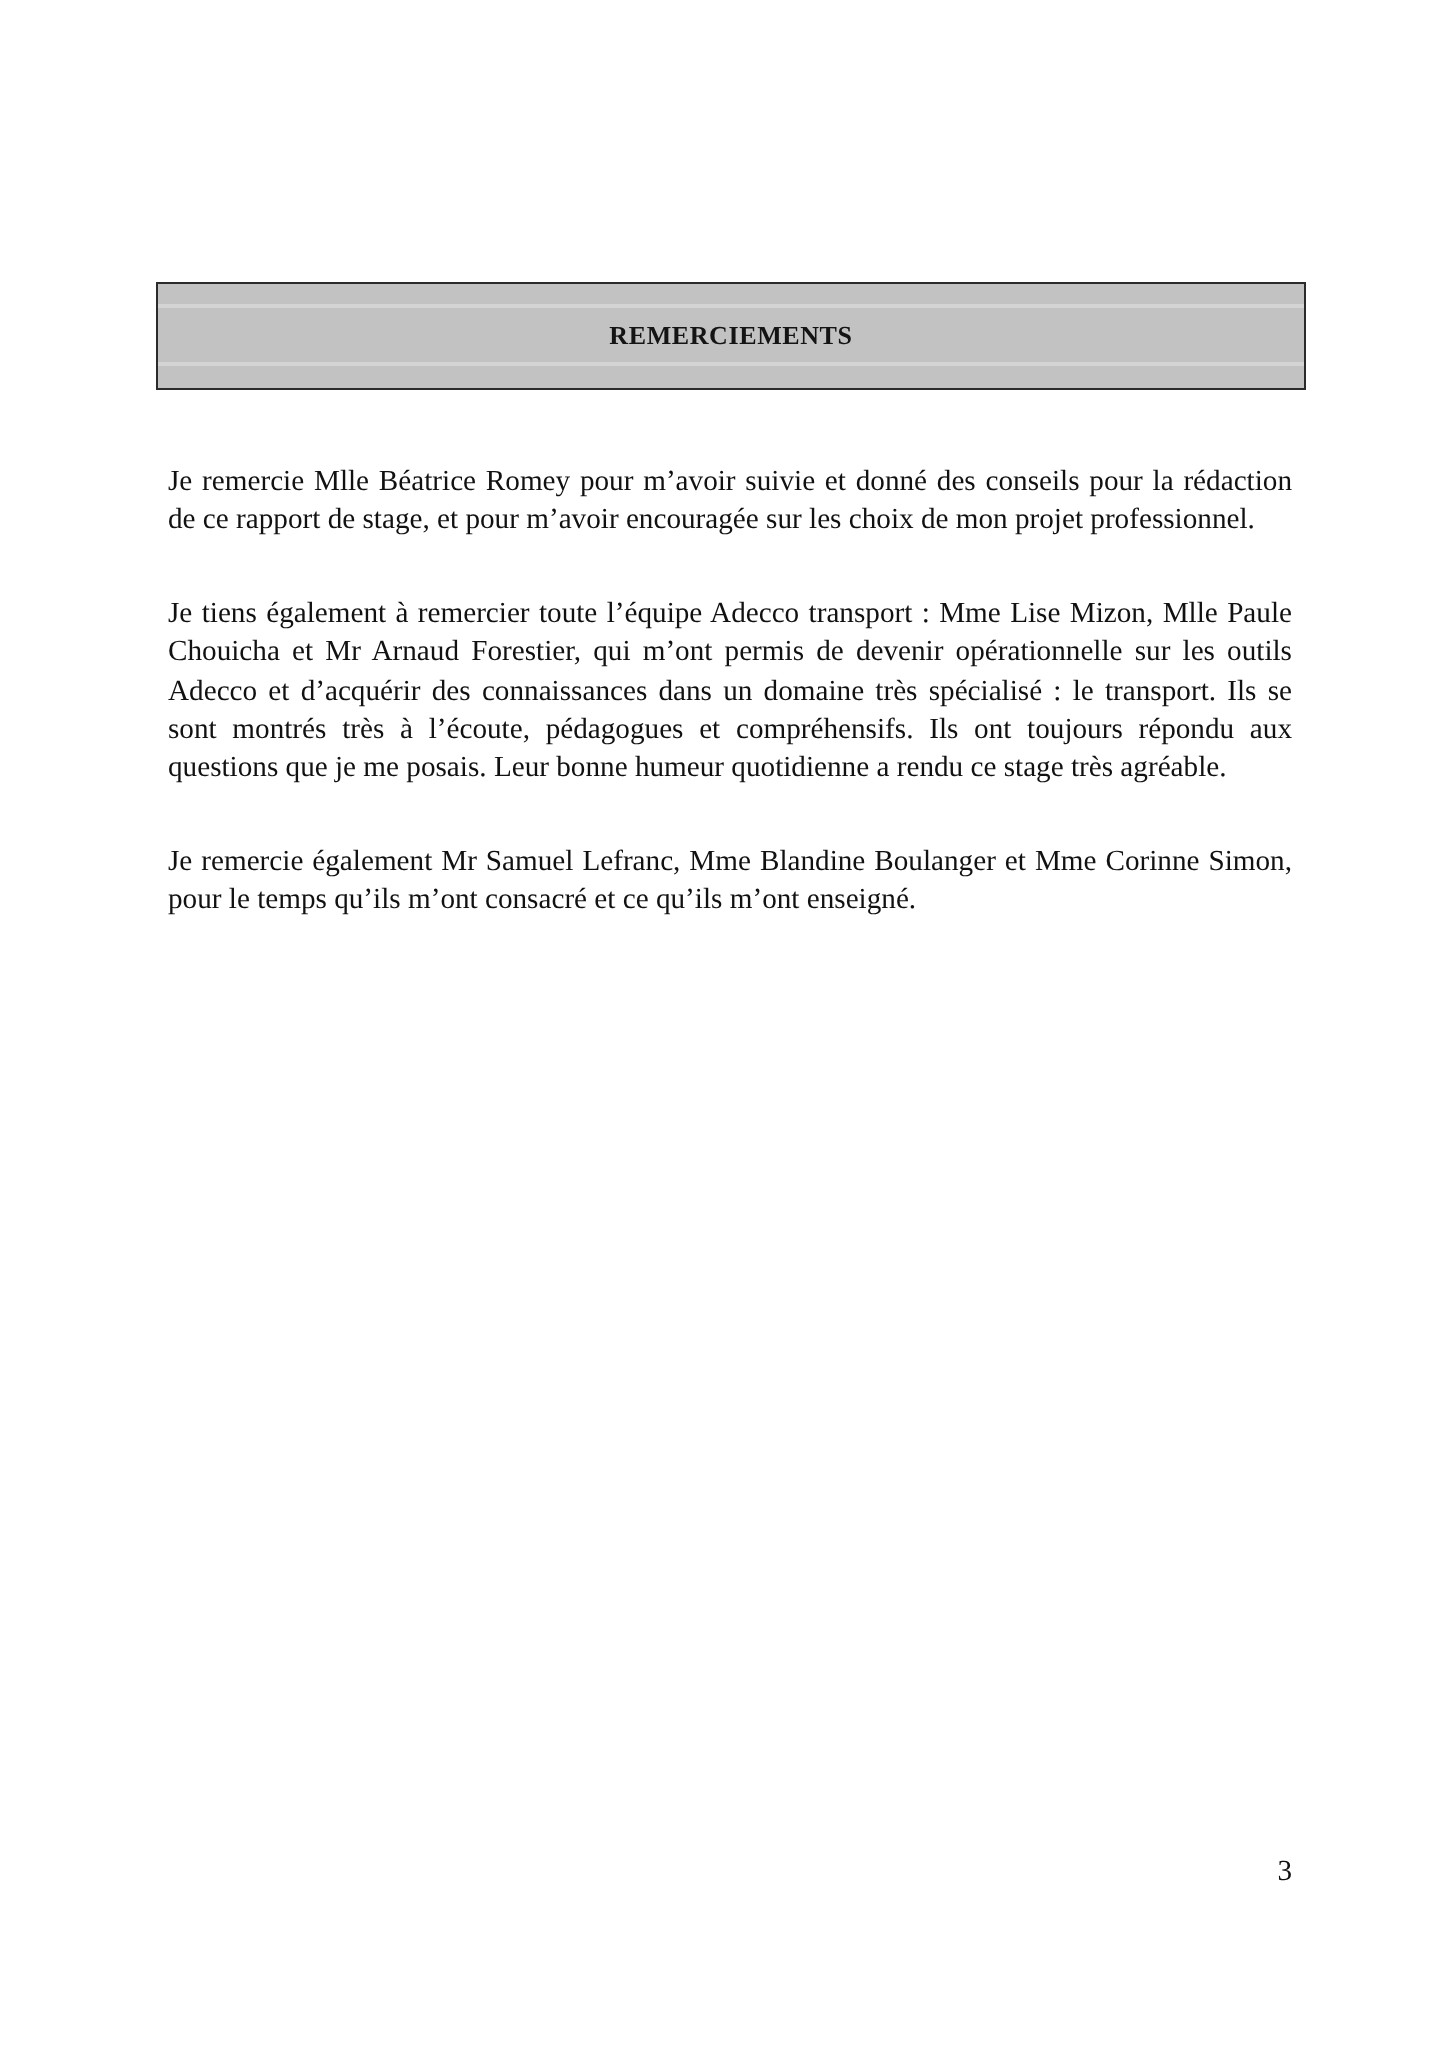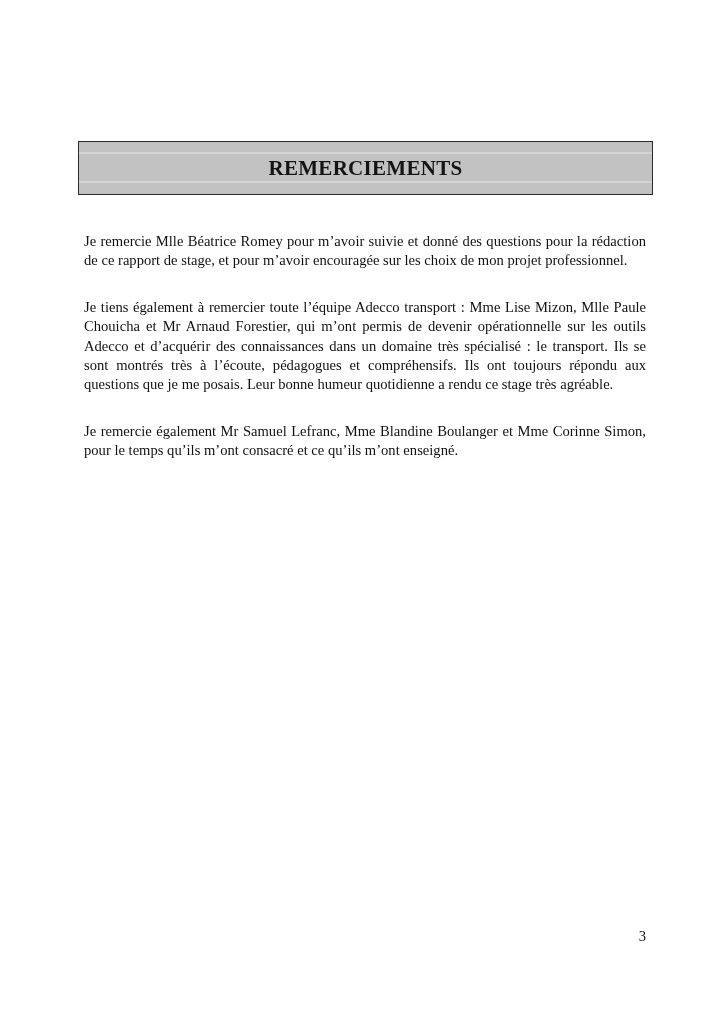--- a/index.html
+++ b/index.html
@@ -50,21 +50,21 @@
     right: 0;
     height: 2px;
     background: rgba(255,255,255,0.30);
     pointer-events: none;
   }
   .heading-box::before { top: 10px; }
   .heading-box::after  { bottom: 11px; }
 
   .heading-title {
     font-family: "Liberation Serif", "DejaVu Serif", serif;
-    font-size: 21px;
+    font-size: 13px;
     font-weight: bold;
     letter-spacing: 0.3px;
     color: #141414;
     position: relative;
     z-index: 2;
     white-space: nowrap;
   }
 
   
   .body-text {
@@ -109,20 +109,20 @@
 </head>
 <body>
 
 <div class="page">
 
   <div class="heading-box">
     <div class="heading-title">REMERCIEMENTS</div>
   </div>
 
   <div class="body-text">
-    <p class="paragraph gap-large">Je remercie Mlle Béatrice Romey pour m’avoir suivie et donné des questions pour la rédaction de ce rapport de stage, et pour m’avoir encouragée sur les choix de mon projet professionnel.</p>
+    <p class="paragraph gap-large">Je remercie Mlle Béatrice Romey pour m’avoir suivie et donné des conseils pour la rédaction de ce rapport de stage, et pour m’avoir encouragée sur les choix de mon projet professionnel.</p>
     <p class="paragraph gap-large">Je tiens également à remercier toute l’équipe Adecco transport : Mme Lise Mizon, Mlle Paule Chouicha et Mr Arnaud Forestier, qui m’ont permis de devenir opérationnelle sur les outils Adecco et d’acquérir des connaissances dans un domaine très spécialisé : le transport. Ils se sont montrés très à l’écoute, pédagogues et compréhensifs. Ils ont toujours répondu aux questions que je me posais. Leur bonne humeur quotidienne a rendu ce stage très agréable.</p>
     <p class="paragraph">Je remercie également Mr Samuel Lefranc, Mme Blandine Boulanger et Mme Corinne Simon, pour le temps qu’ils m’ont consacré et ce qu’ils m’ont enseigné.</p>
   </div>
 
   <div class="page-number">3</div>
 
 </div>
 
 </body></html>

